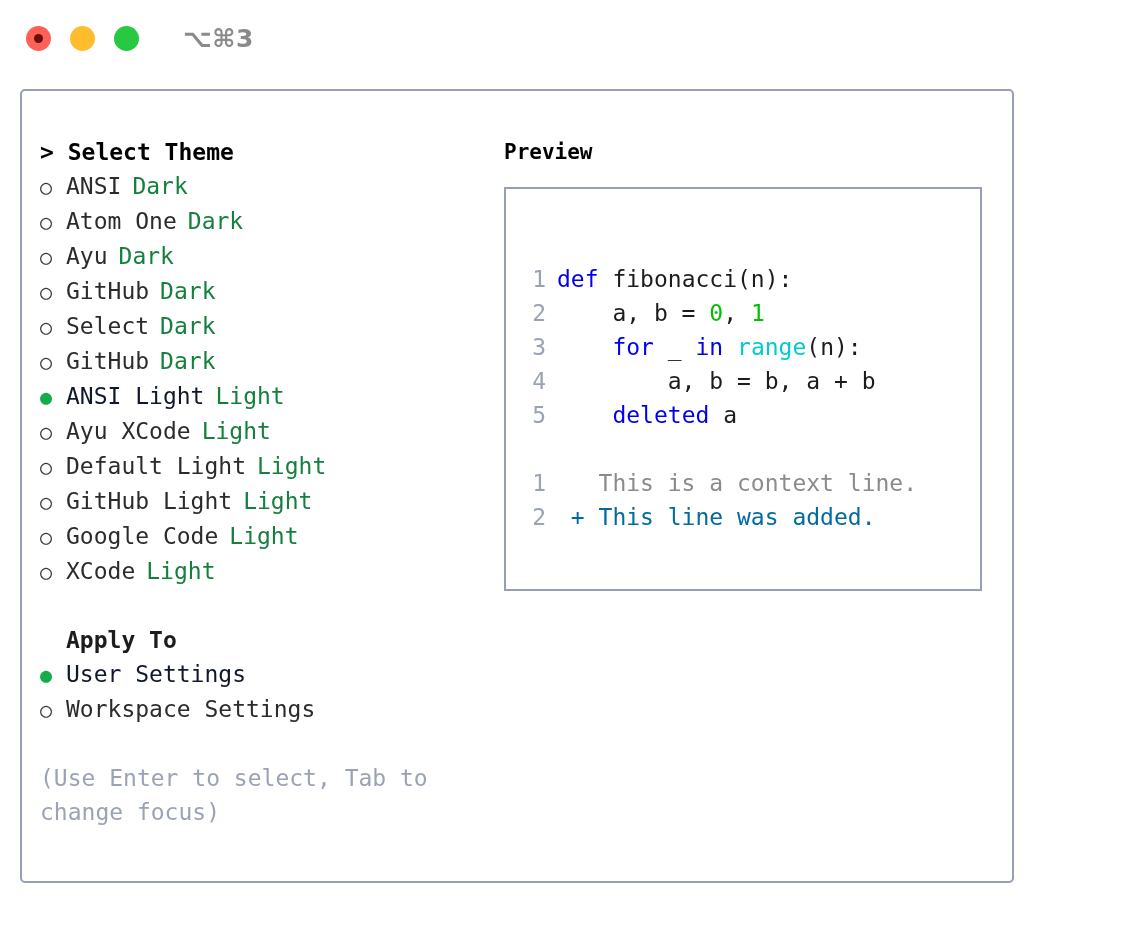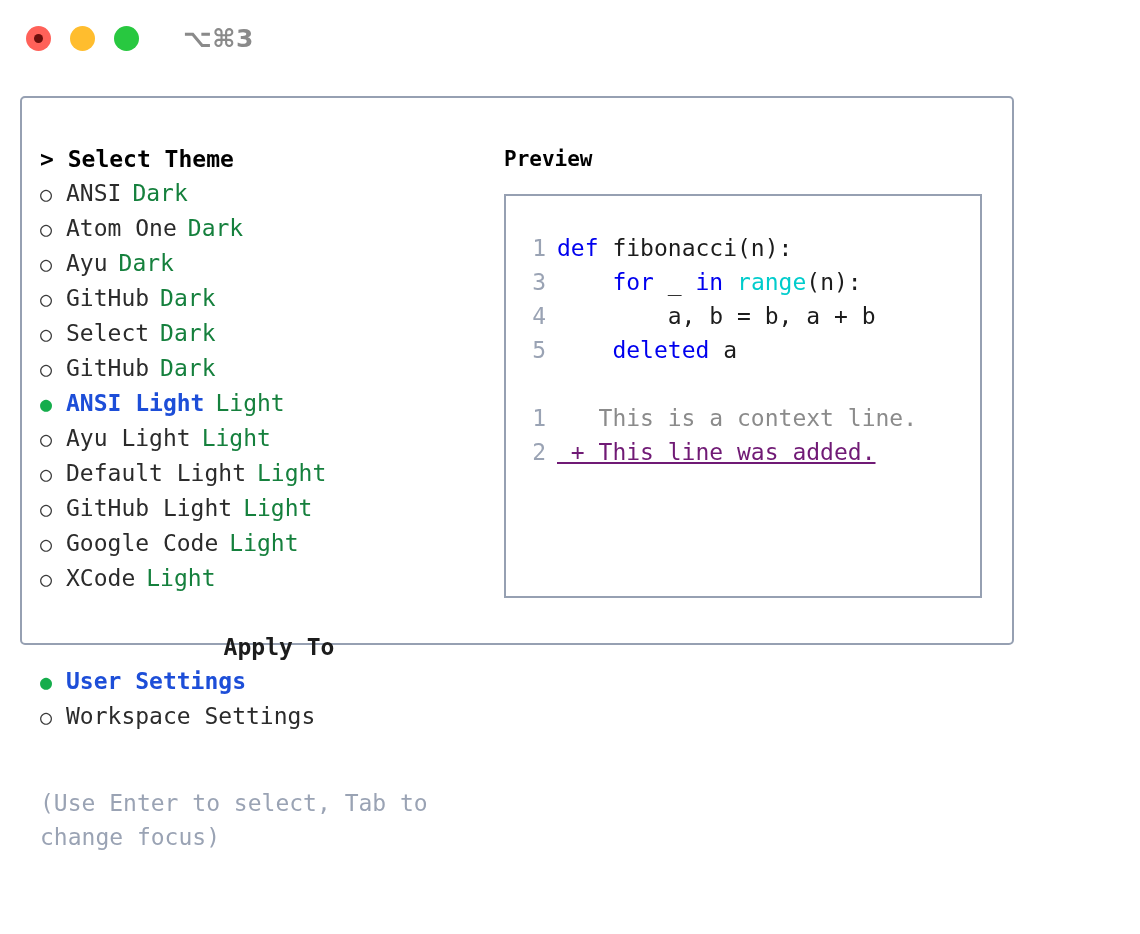--- a/index.html
+++ b/index.html
@@ -66,23 +66,23 @@
     font-weight: 700;
     letter-spacing: 0.5px;
     font-family: "DejaVu Sans", "Liberation Sans", sans-serif;
     line-height: 1;
   }
 
   
   .frame {
     position: absolute;
     left: 20px;
-    top: 96px;
+    top: 89px;
     width: 994px;
-    height: 549px;
+    height: 794px;
     border: 2px solid #96a0b2;
     border-radius: 5px;
     box-sizing: border-box;
     background: #ffffff;
   }
   .frame-inner {
     position: relative;
     width: 100%;
     height: 100%;
     box-sizing: border-box;
@@ -117,40 +117,39 @@
     width: 26px;
     flex: 0 0 26px;
     color: #3a3a3a;
     font-size: 20px;
   }
   .marker.on {
     color: #15ad4c;
     font-size: 20px;
   }
   .opt-label { color: #2b2b2b; }
-  .opt-label.sel { color: #1d4ed8; font-weight: bold; }
+  .opt-label.sel { color: #0f172a; }
   .opt-variant {
     color: #15803d;
     margin-left: 11px;
   }
 
   .spacer-block { height: 34px; }
 
   .apply-title {
     padding-left: 26px;
     font-size: 23px;
     line-height: 34px;
     font-weight: 700;
     color: #1c1c1c;
     white-space: pre;
-    text-align: center;
   }
 
   .hint {
-    margin-top: 52px;
+    margin-top: 34px;
     width: 410px;
     color: #9aa3b4;
     font-size: 23px;
     line-height: 34px;
     white-space: normal;
   }
 
   
   .preview-title {
     font-size: 21px;
@@ -159,21 +158,21 @@
     color: #000000;
     white-space: pre;
     margin-bottom: 18px;
   }
   .preview-box {
     width: 478px;
     height: 404px;
     border: 2px solid #96a0b2;
     box-sizing: border-box;
     background: #ffffff;
-    padding: 35px 0 0 18px;
+    padding: 73px 0 0 18px;
   }
   .code-line {
     font-family: "DejaVu Sans Mono", "Liberation Mono", monospace;
     font-size: 23px;
     line-height: 34px;
     white-space: pre;
     color: #1c1c1c;
   }
   .ln {
     color: #9aa3b4;
@@ -183,21 +182,21 @@
     margin-right: 11px;
   }
   .kw   { color: #0000ee; }
   .num  { color: #00c000; }
   .fn   { color: #00cccc; }
   .pl   { color: #1c1c1c; }
   .blank-line { height: 34px; }
 
   .diff-ctx { color: #8b8b8b; }
   .diff-del { color: #c42121; }
-  .diff-add { color: #701a75; text-decoration: underline; }
+  .diff-add { color: #0369a1; }
 </style>
 </head>
 <body>
 
 <div class="app-window">
 
   <div class="titlebar">
     <div class="lights">
       <span class="light red"></span>
       <span class="light yellow"></span>
@@ -215,21 +214,21 @@
           <div class="section-title">&gt; Select Theme</div>
 
           <div id="theme-list">
               <div class="opt-row"><span class="marker">○</span><span class="opt-label">ANSI</span><span class="opt-variant">Dark</span></div>
               <div class="opt-row"><span class="marker">○</span><span class="opt-label">Atom One</span><span class="opt-variant">Dark</span></div>
               <div class="opt-row"><span class="marker">○</span><span class="opt-label">Ayu</span><span class="opt-variant">Dark</span></div>
               <div class="opt-row"><span class="marker">○</span><span class="opt-label">GitHub</span><span class="opt-variant">Dark</span></div>
               <div class="opt-row"><span class="marker">○</span><span class="opt-label">Select</span><span class="opt-variant">Dark</span></div>
               <div class="opt-row"><span class="marker">○</span><span class="opt-label">GitHub</span><span class="opt-variant">Dark</span></div>
               <div class="opt-row"><span class="marker on">●</span><span class="opt-label sel">ANSI Light</span><span class="opt-variant">Light</span></div>
-              <div class="opt-row"><span class="marker">○</span><span class="opt-label">Ayu Light</span><span class="opt-variant">Light</span></div>
+              <div class="opt-row"><span class="marker">○</span><span class="opt-label">Ayu XCode</span><span class="opt-variant">Light</span></div>
               <div class="opt-row"><span class="marker">○</span><span class="opt-label">Default Light</span><span class="opt-variant">Light</span></div>
               <div class="opt-row"><span class="marker">○</span><span class="opt-label">GitHub Light</span><span class="opt-variant">Light</span></div>
               <div class="opt-row"><span class="marker">○</span><span class="opt-label">Google Code</span><span class="opt-variant">Light</span></div>
               <div class="opt-row"><span class="marker">○</span><span class="opt-label">XCode</span><span class="opt-variant">Light</span></div>
             </div>
 
           <div class="spacer-block"></div>
 
           <div class="apply-title">Apply To</div>
 
@@ -241,20 +240,21 @@
           <div class="hint">(Use Enter to select, Tab to change focus)</div>
         </div>
 
         <div class="col-right">
 
           <div class="preview-title">Preview</div>
 
           <div class="preview-box">
             <div id="code-block">
                 <div class="code-line"><span class="ln">1</span><span class="kw">def</span><span class="pl"> fibonacci(n):</span></div>
+                <div class="code-line"><span class="ln">2</span><span class="pl">    a, b = </span><span class="num">0</span><span class="pl">, </span><span class="num">1</span></div>
                 <div class="code-line"><span class="ln">3</span><span class="pl">    </span><span class="kw">for</span><span class="pl"> _ </span><span class="kw">in</span><span class="pl"> </span><span class="fn">range</span><span class="pl">(n):</span></div>
                 <div class="code-line"><span class="ln">4</span><span class="pl">        a, b = b, a + b</span></div>
                 <div class="code-line"><span class="ln">5</span><span class="pl">    </span><span class="kw">deleted</span><span class="pl"> a</span></div>
               </div>
             <div class="blank-line"></div>
             <div id="diff-block">
                 <div class="code-line"><span class="ln">1</span><span class="diff-ctx">   This is a context line.</span></div>
                 <div class="code-line"><span class="ln">2</span><span class="diff-add"> + This line was added.</span></div>
               </div>
           </div>

